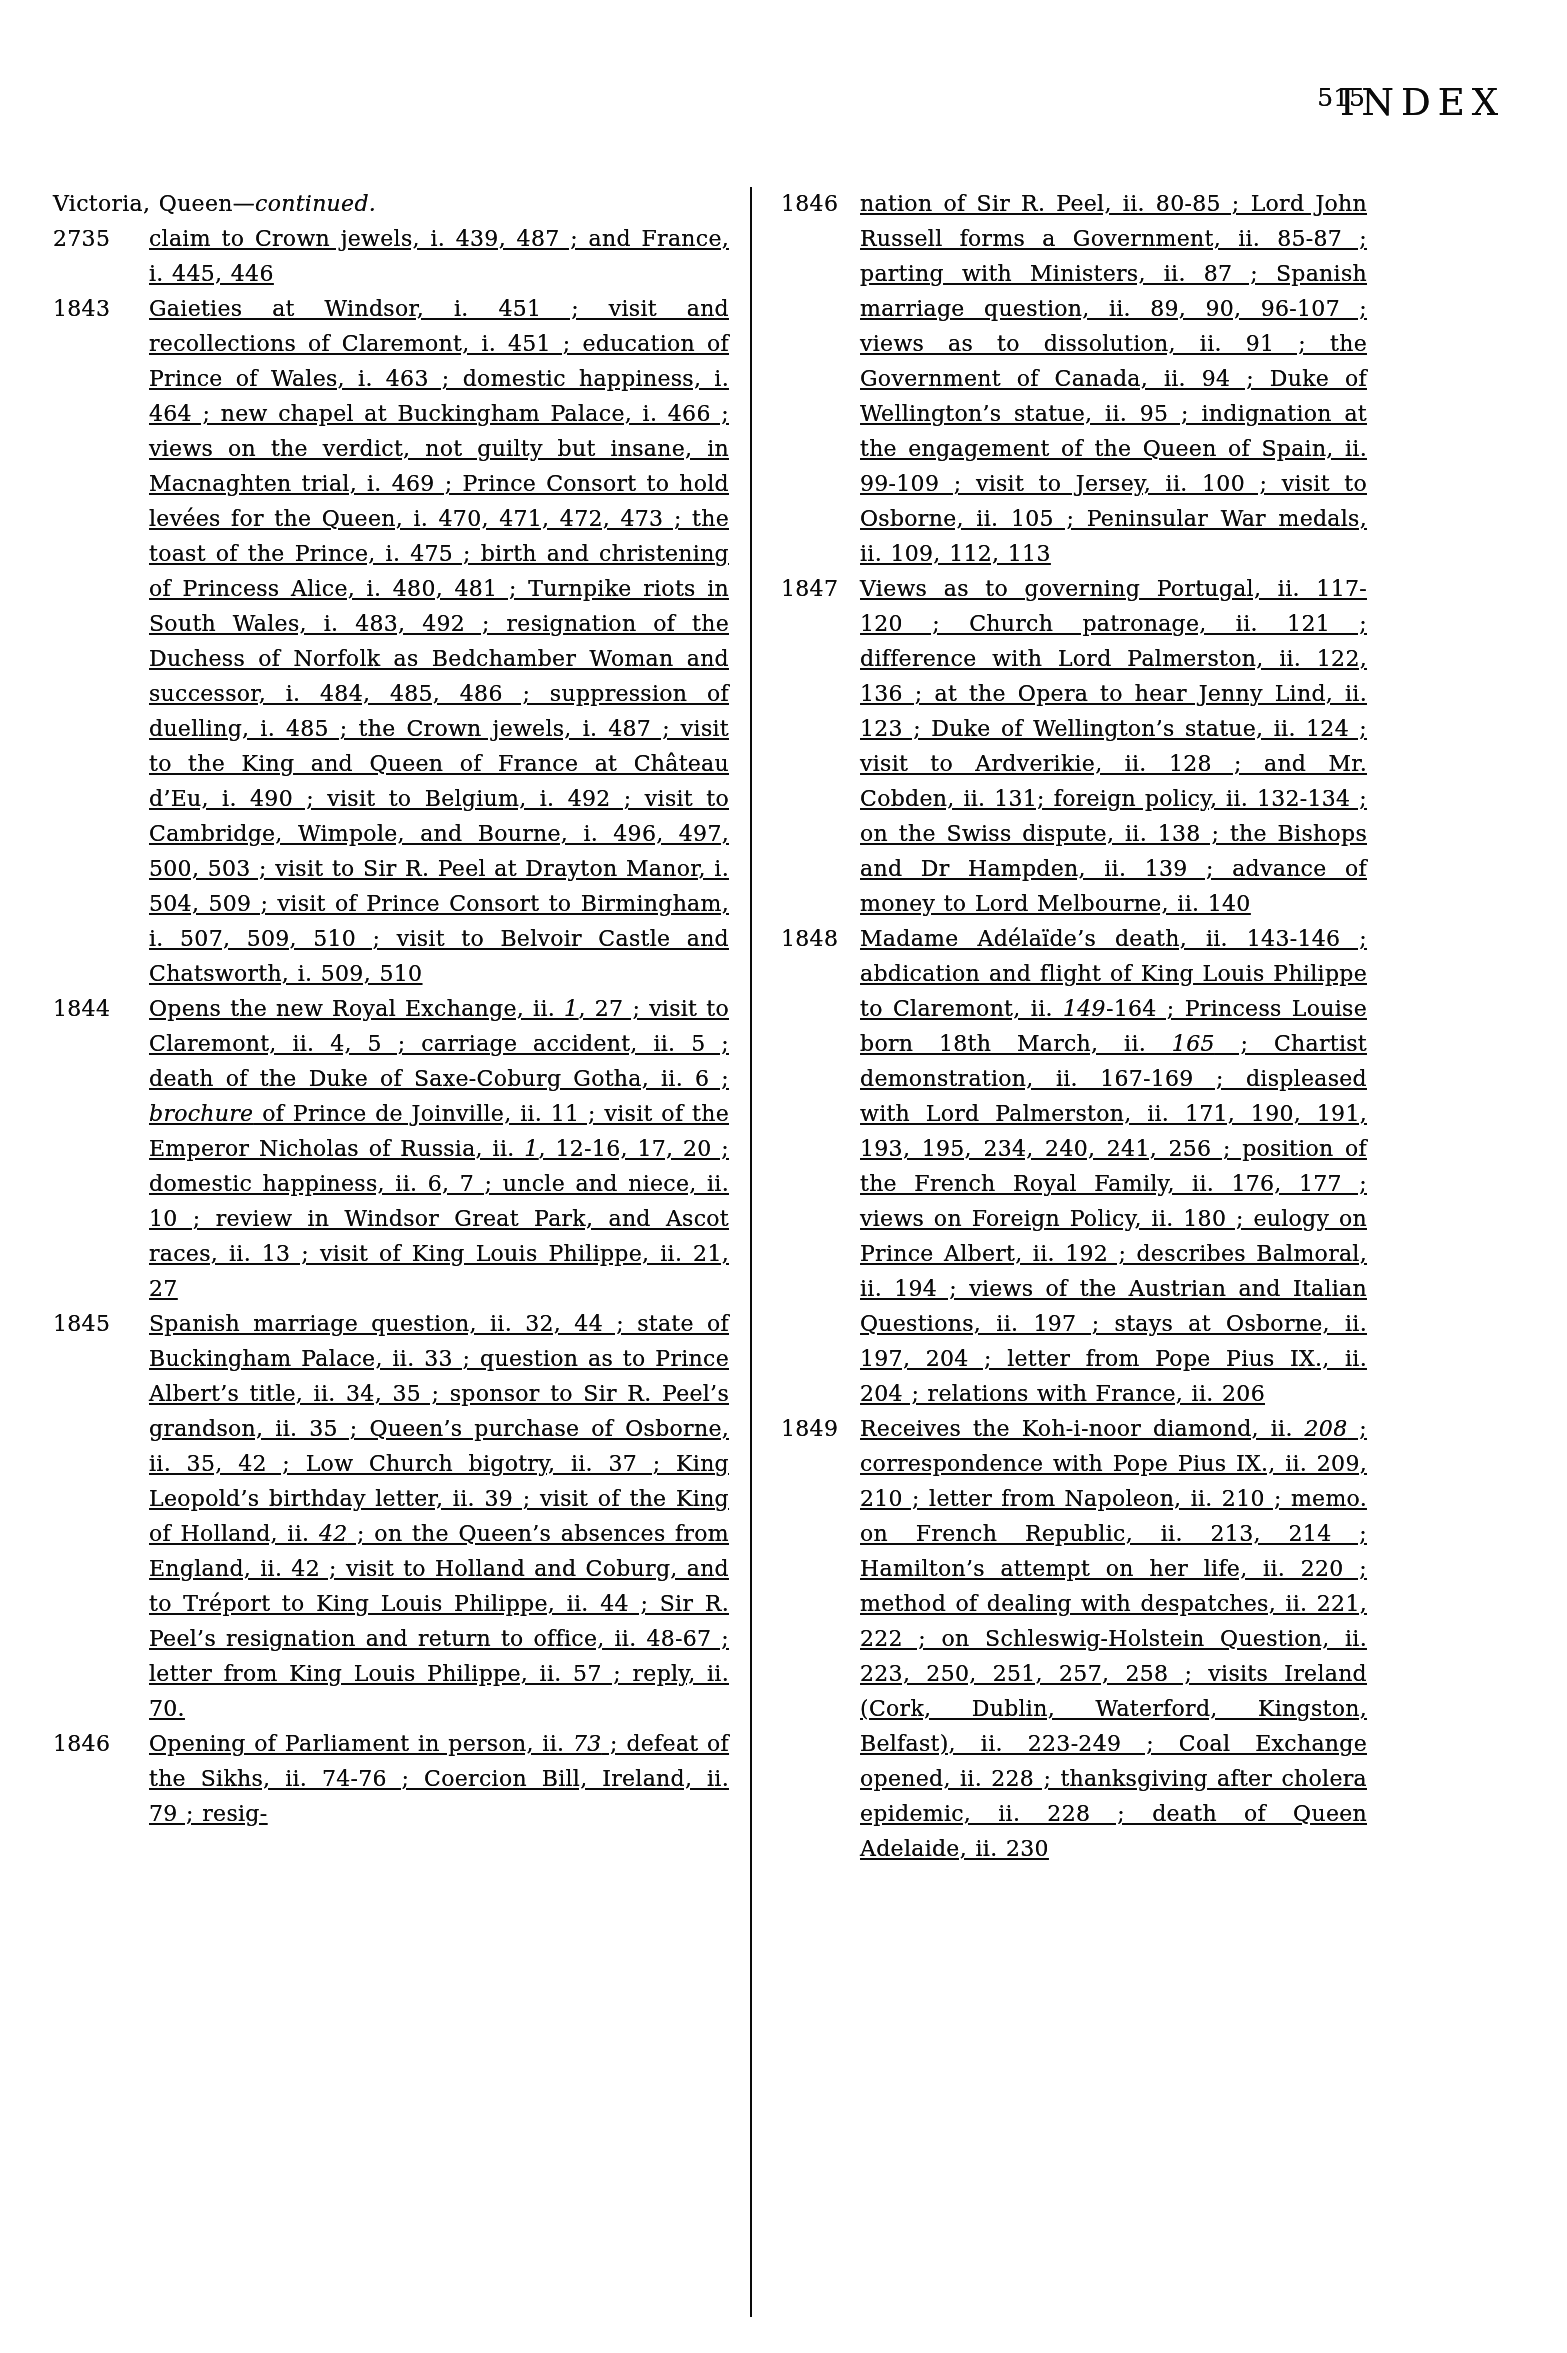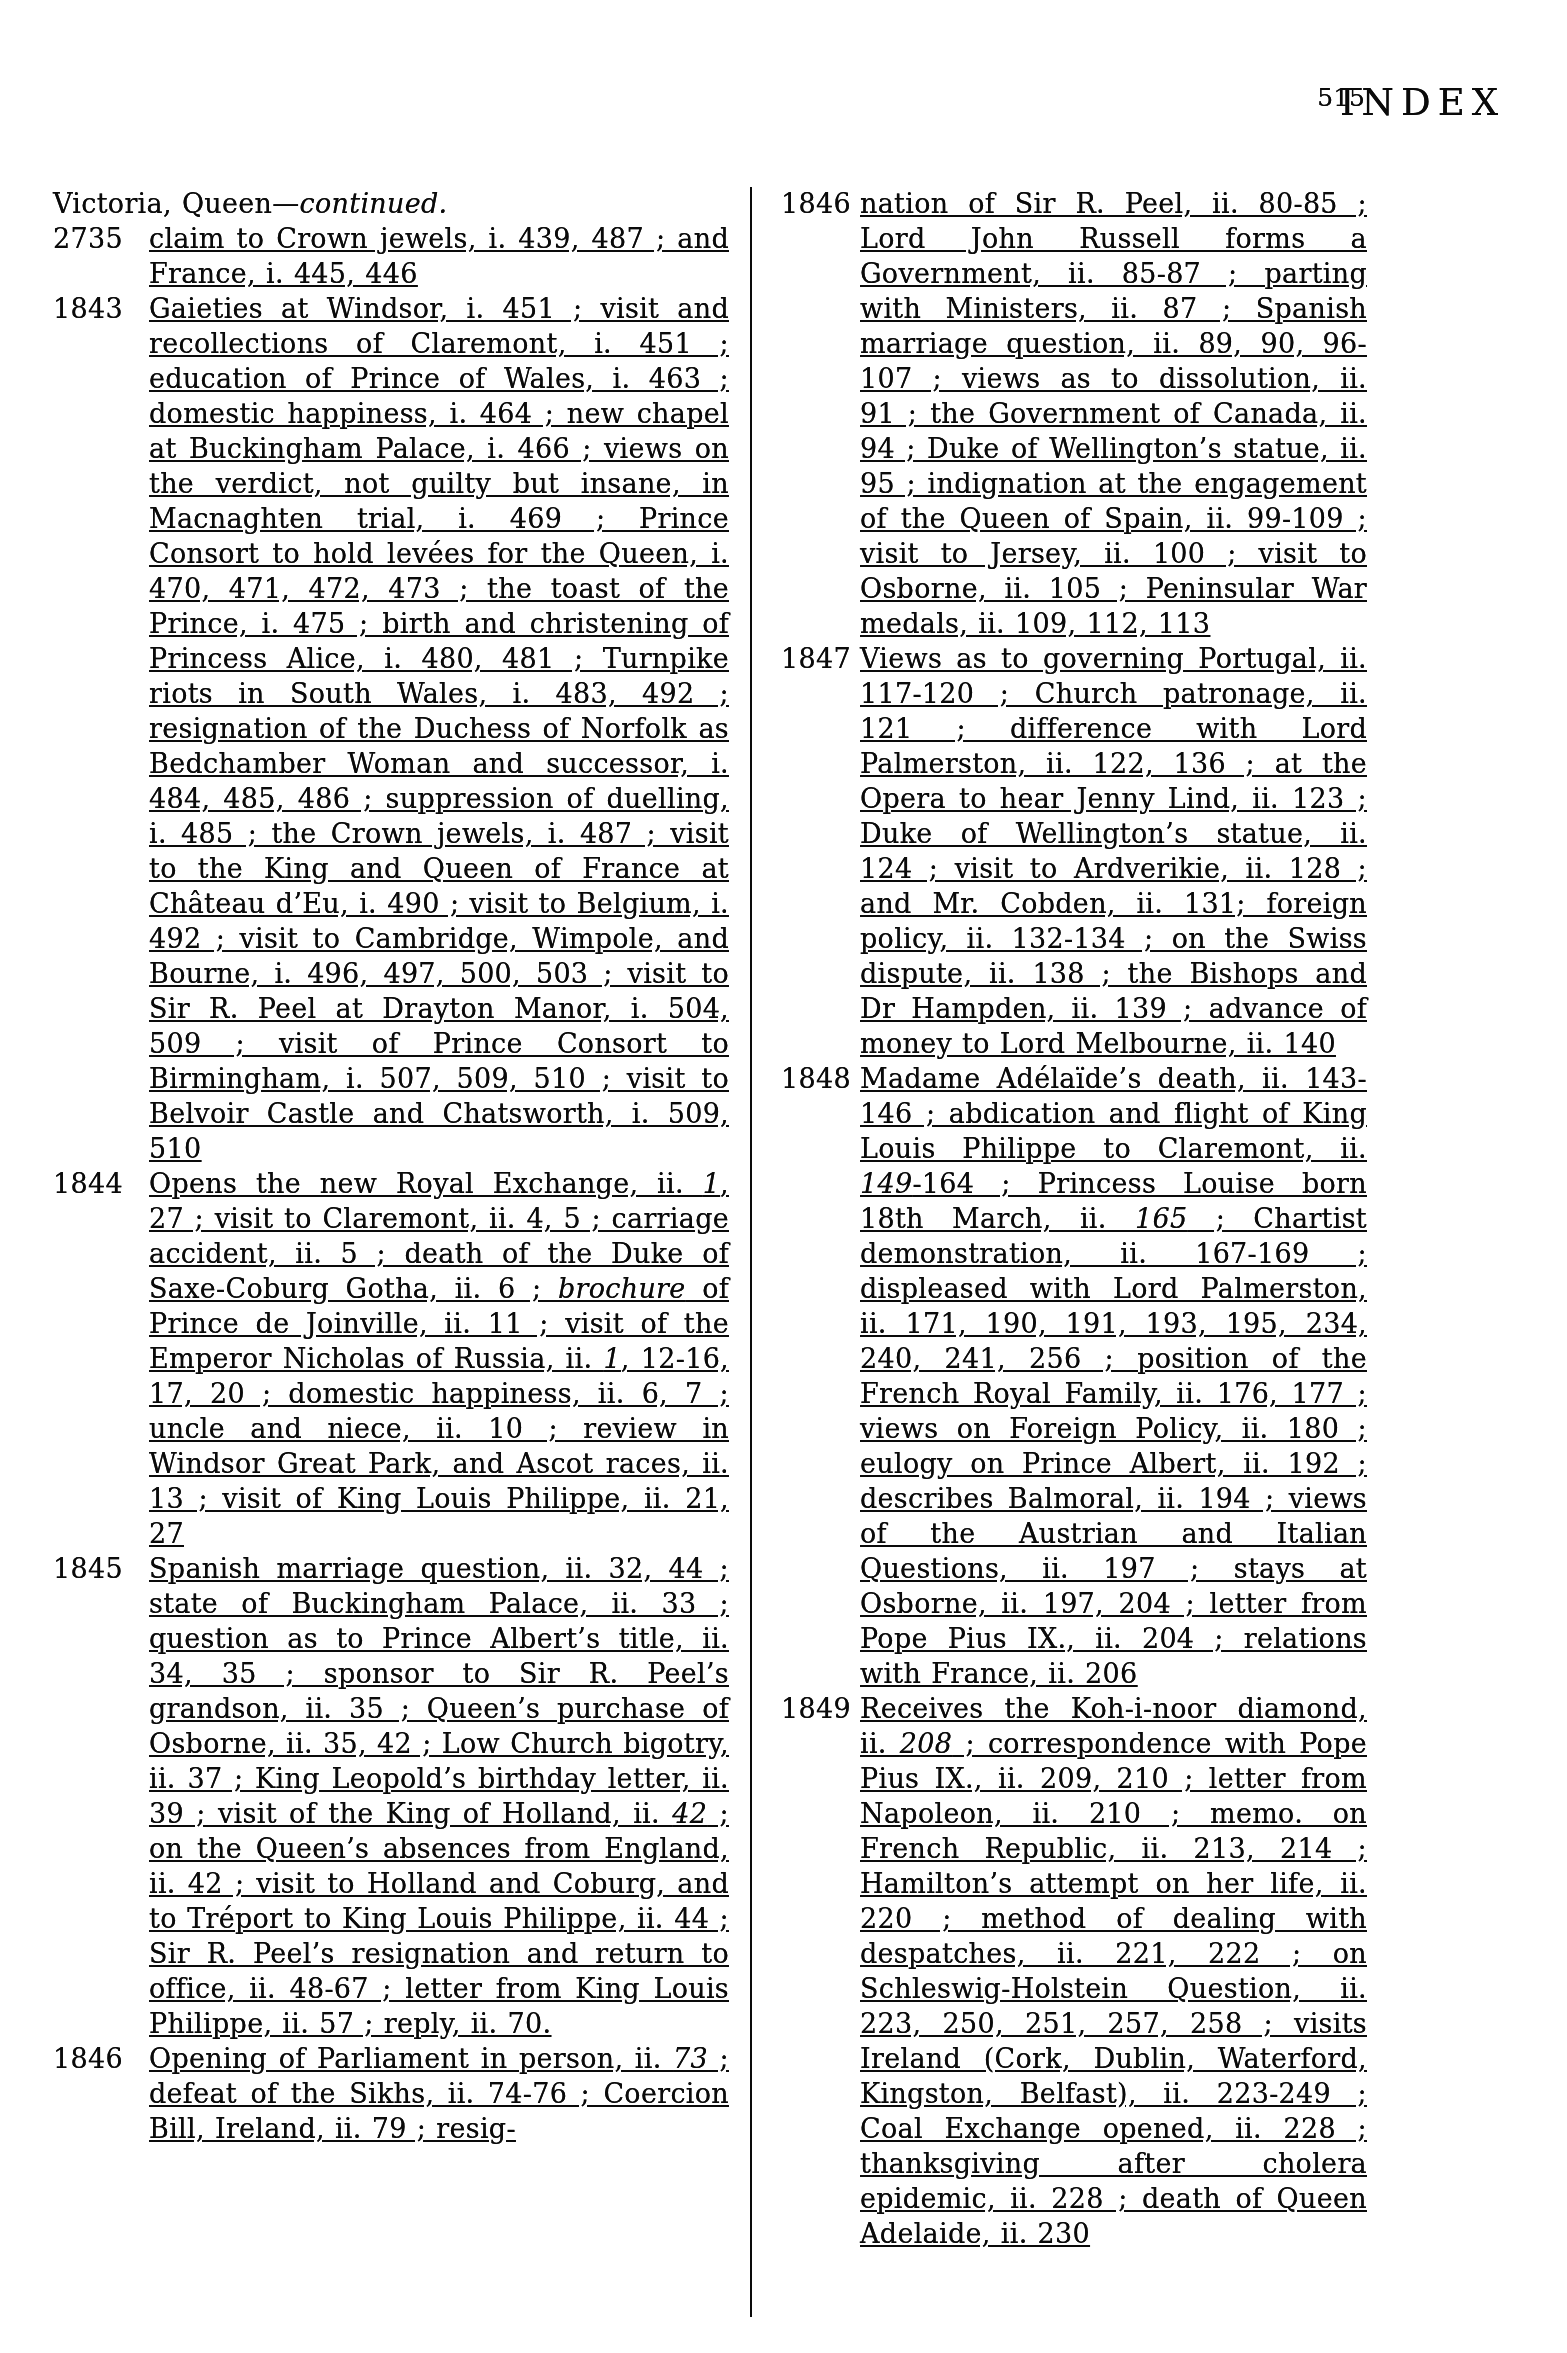--- a/index.html
+++ b/index.html
@@ -33,21 +33,21 @@
     top: 83px;
     left: 1272px;
     width: 93px;
     text-align: right;
     font-size: 25px;
     text-shadow: 0 0 0.6px rgba(0,0,0,0.85);
   }
   .column {
     position: absolute;
     top: 186px;
-    font-size: 27px;
+    font-size: 22px;
     line-height: 35px;
     text-align: justify;
     letter-spacing: 0.3px;
     word-spacing: 1.2px;
     text-shadow: 0 0 0.6px rgba(0,0,0,0.8);
   }
   .column-left {
     left: 53px;
     width: 676px;
   }

